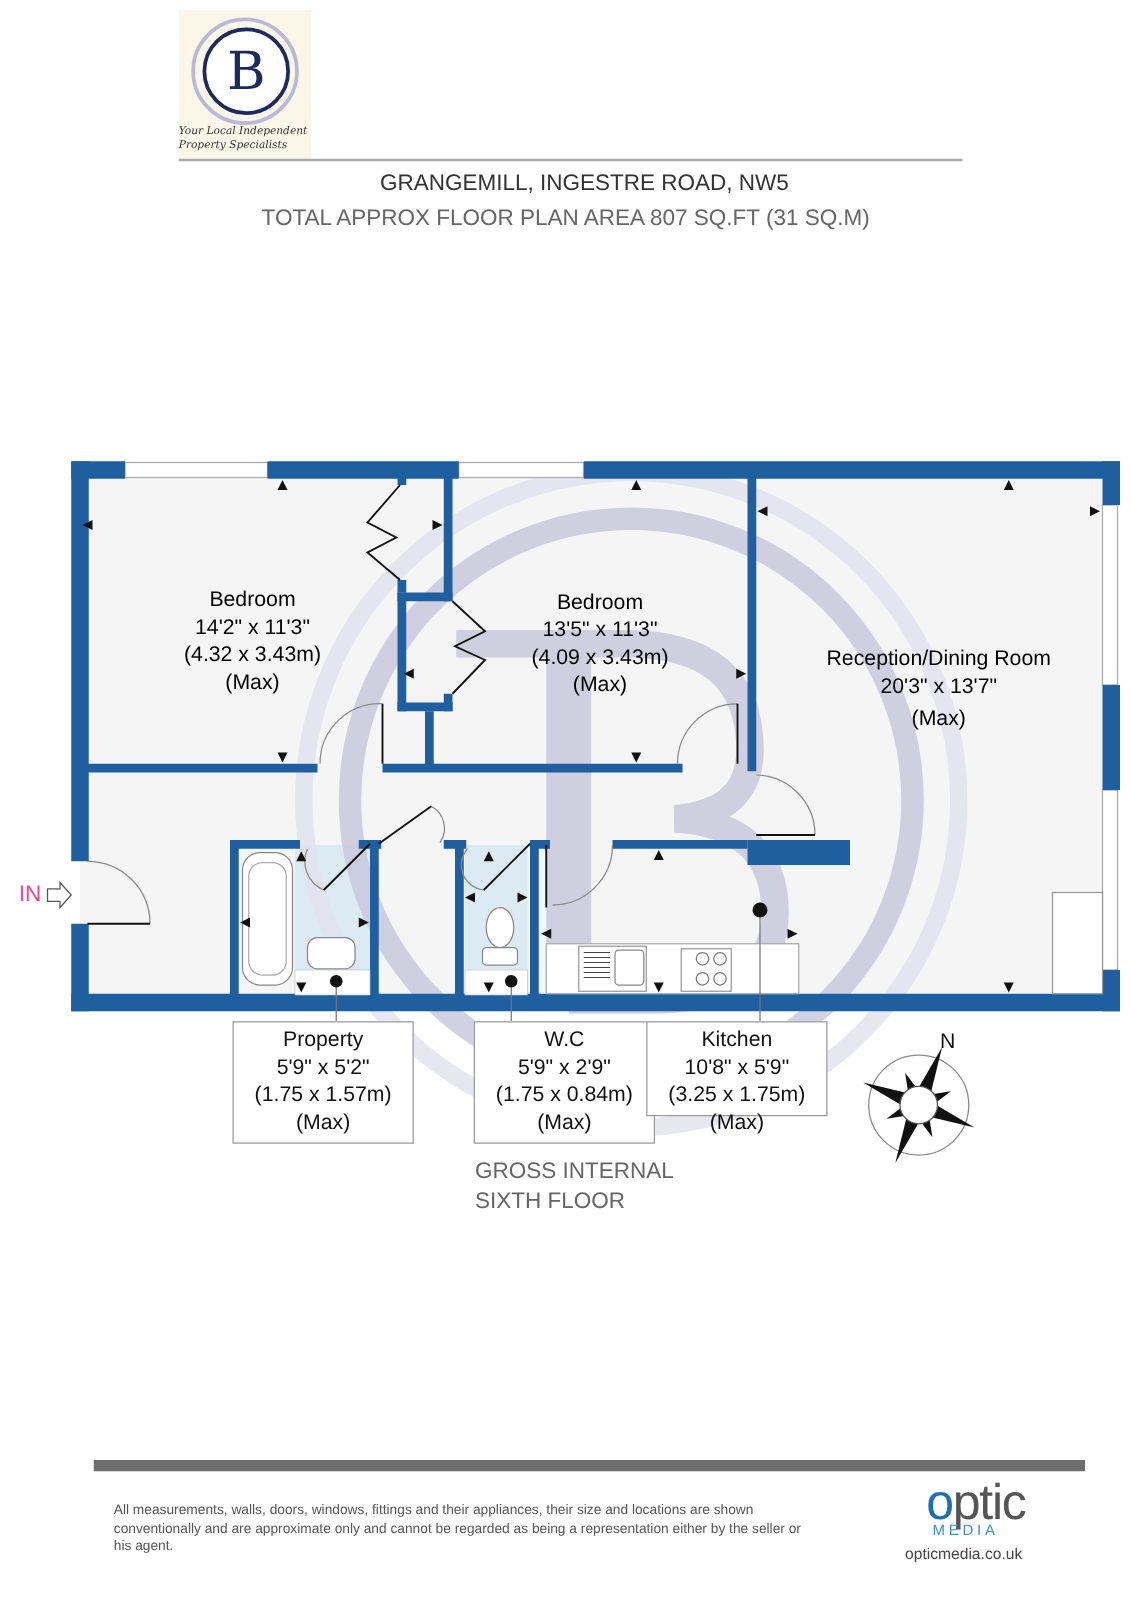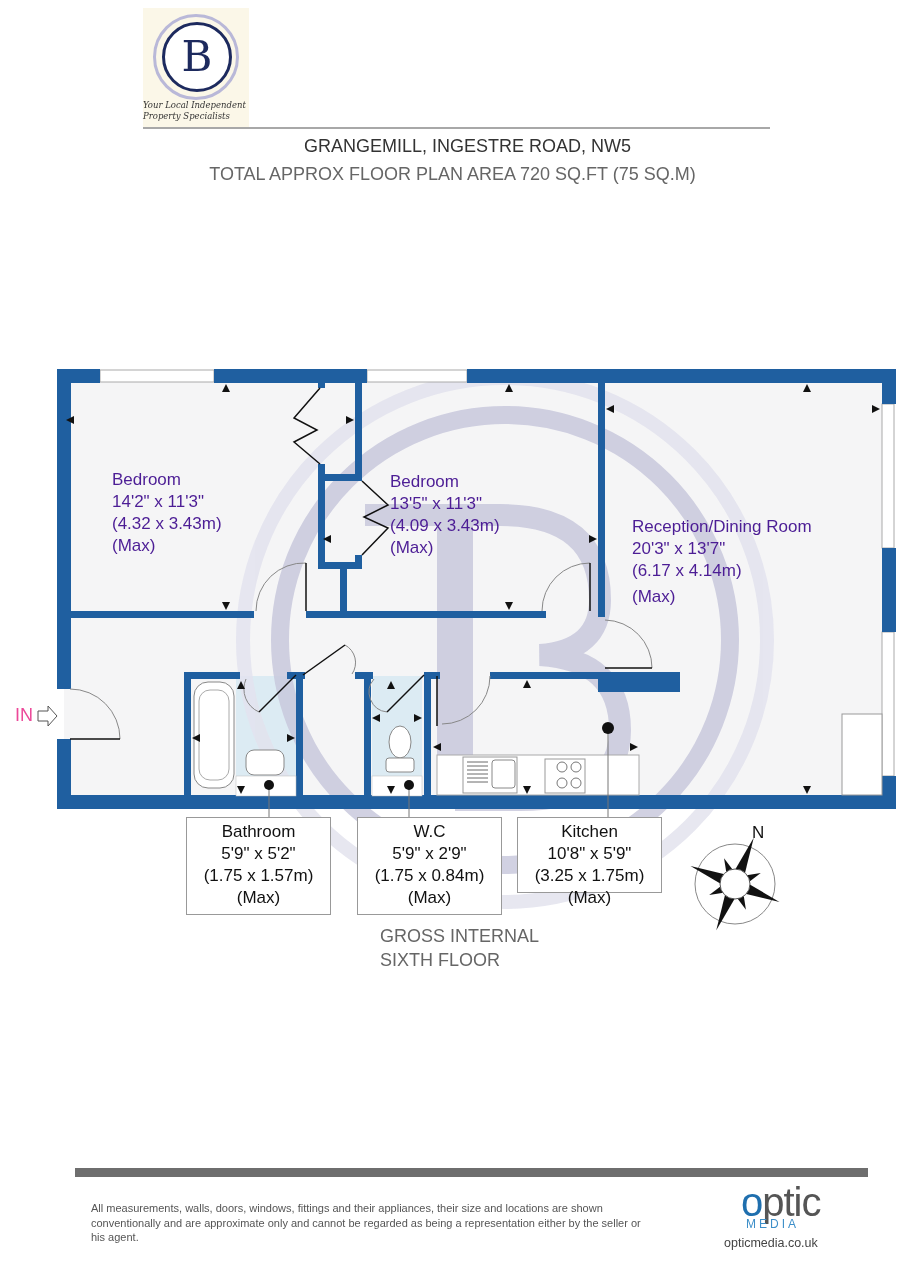--- a/index.html
+++ b/index.html
@@ -7,21 +7,21 @@
   .abs { position:absolute; }
   .logo { left:143px; top:8px; width:106px; height:120px; background:#fbf7e8; }
   .logo-ring { position:absolute; left:10px; top:6px; width:86px; height:86px; border-radius:50%; border:3px solid #b9b8d8; box-sizing:border-box; }
   .logo-ring2 { position:absolute; left:6px; top:5px; width:70px; height:70px; border-radius:50%; border:3px solid #1d2a5e; box-sizing:border-box; background:#fff; display:flex; align-items:center; justify-content:center; }
   .logo-letter { font-family:"DejaVu Serif", serif; font-size:42px; color:#1d2a5e; line-height:1; }
   .logo-tag { position:absolute; left:0; width:106px; top:92px; font-family:"DejaVu Serif", serif; font-style:italic; font-size:8.5px; color:#333; text-align:left; line-height:11px; }
   .hr-top { left:143px; top:127px; width:627px; height:2px; background:#a8a8a8; }
   .title1 { left:0; width:905px; top:136px; text-align:center; font-size:18px; color:#333; padding-left:30px; box-sizing:border-box; }
   .title2 { left:0; width:905px; top:164px; text-align:center; font-size:18px; color:#666; }
   svg.plan { position:absolute; left:0; top:0; }
-  .room-label { position:absolute; text-align:left; font-size:17px; line-height:22px; color:#4c1d95; }
+  .room-label { position:absolute; text-align:center; font-size:17px; line-height:22px; color:#000000; }
   .label-box { position:absolute; border:1px solid #999; background:#fff; text-align:center; font-size:17px; line-height:22px; color:#111; box-sizing:border-box; padding-top:3px; }
   .floor-text { left:380px; top:925px; font-size:18px; line-height:23.5px; color:#666; }
   .in-label { left:15px; top:705px; font-size:18px; color:#ec4899; }
   .footer-bar { left:75px; top:1168px; width:793px; height:9px; background:#6e6e6e; }
   .disclaimer { left:91px; top:1201px; width:560px; font-size:11px; line-height:14.5px; color:#555; }
   .optic { left:722px; top:1182px; width:110px; height:70px; }
   .optic-word { position:absolute; left:3px; top:0; font-size:40px; letter-spacing:-1px; color:#555; line-height:40px;margin-left:16px; }
   .optic-o { color:#1f6fae; }
   .optic-media { position:absolute; left:24px; top:35px; font-size:12px; letter-spacing:3px; color:#3d8fc9; }
   .optic-url { position:absolute; left:2px; top:54px; font-size:12.5px; color:#444; }
@@ -36,21 +36,21 @@
       <span class="logo-letter">B</span>
     </div>
   </div>
   <div class="logo-tag">
     <div>Your Local Independent</div>
     <div>Property Specialists</div>
   </div>
 </div>
 <div class="abs hr-top"></div>
 <div class="abs title1">GRANGEMILL, INGESTRE ROAD, NW5</div>
-<div class="abs title2">TOTAL APPROX FLOOR PLAN AREA 720 SQ.FT (75 SQ.M)</div>
+<div class="abs title2">TOTAL APPROX FLOOR PLAN AREA 807 SQ.FT (31 SQ.M)</div>
 
 <svg class="plan" width="905" height="1280" viewBox="0 0 905 1280">
 
   <rect x="64" y="376" width="824" height="425" fill="#f5f5f6"></rect>
 
   <rect x="236" y="676" width="60" height="120" fill="#dcebf3"></rect>
   <rect x="372" y="676" width="50" height="120" fill="#dcebf3"></rect>
 
   <g opacity="0.85">
     <circle cx="505" cy="640" r="262" fill="none" stroke="#e3e3ee" stroke-width="14"></circle>
@@ -227,31 +227,30 @@
 </div>
 <div class="room-label" style="left:390px;top:471px;width:180px;">
   <div>Bedroom</div>
   <div>13'5" x 11'3"</div>
   <div>(4.09 x 3.43m)</div>
   <div>(Max)</div>
 </div>
 <div class="room-label" style="left:632px;top:516px;width:238px;">
   <div>Reception/Dining Room</div>
   <div>20'3" x 13'7"</div>
-  <div>(6.17 x 4.14m)</div>
   <div style="margin-top:4px;">(Max)</div>
 </div>
 
 <div class="label-box" style="left:186px;top:817px;width:145px;height:98px;">
-  <div>Bathroom</div>
+  <div>Property</div>
   <div>5'9" x 5'2"</div>
   <div>(1.75 x 1.57m)</div>
   <div>(Max)</div>
 </div>
-<div class="label-box" style="left:357px;top:817px;width:145px;height:98px;">
+<div class="label-box" style="left:379px;top:817px;width:145px;height:98px;">
   <div>W.C</div>
   <div>5'9" x 2'9"</div>
   <div>(1.75 x 0.84m)</div>
   <div>(Max)</div>
 </div>
 <div class="label-box" style="left:517px;top:817px;width:145px;height:76px;">
   <div>Kitchen</div>
   <div>10'8" x 5'9"</div>
   <div>(3.25 x 1.75m)</div>
   <div>(Max)</div>

